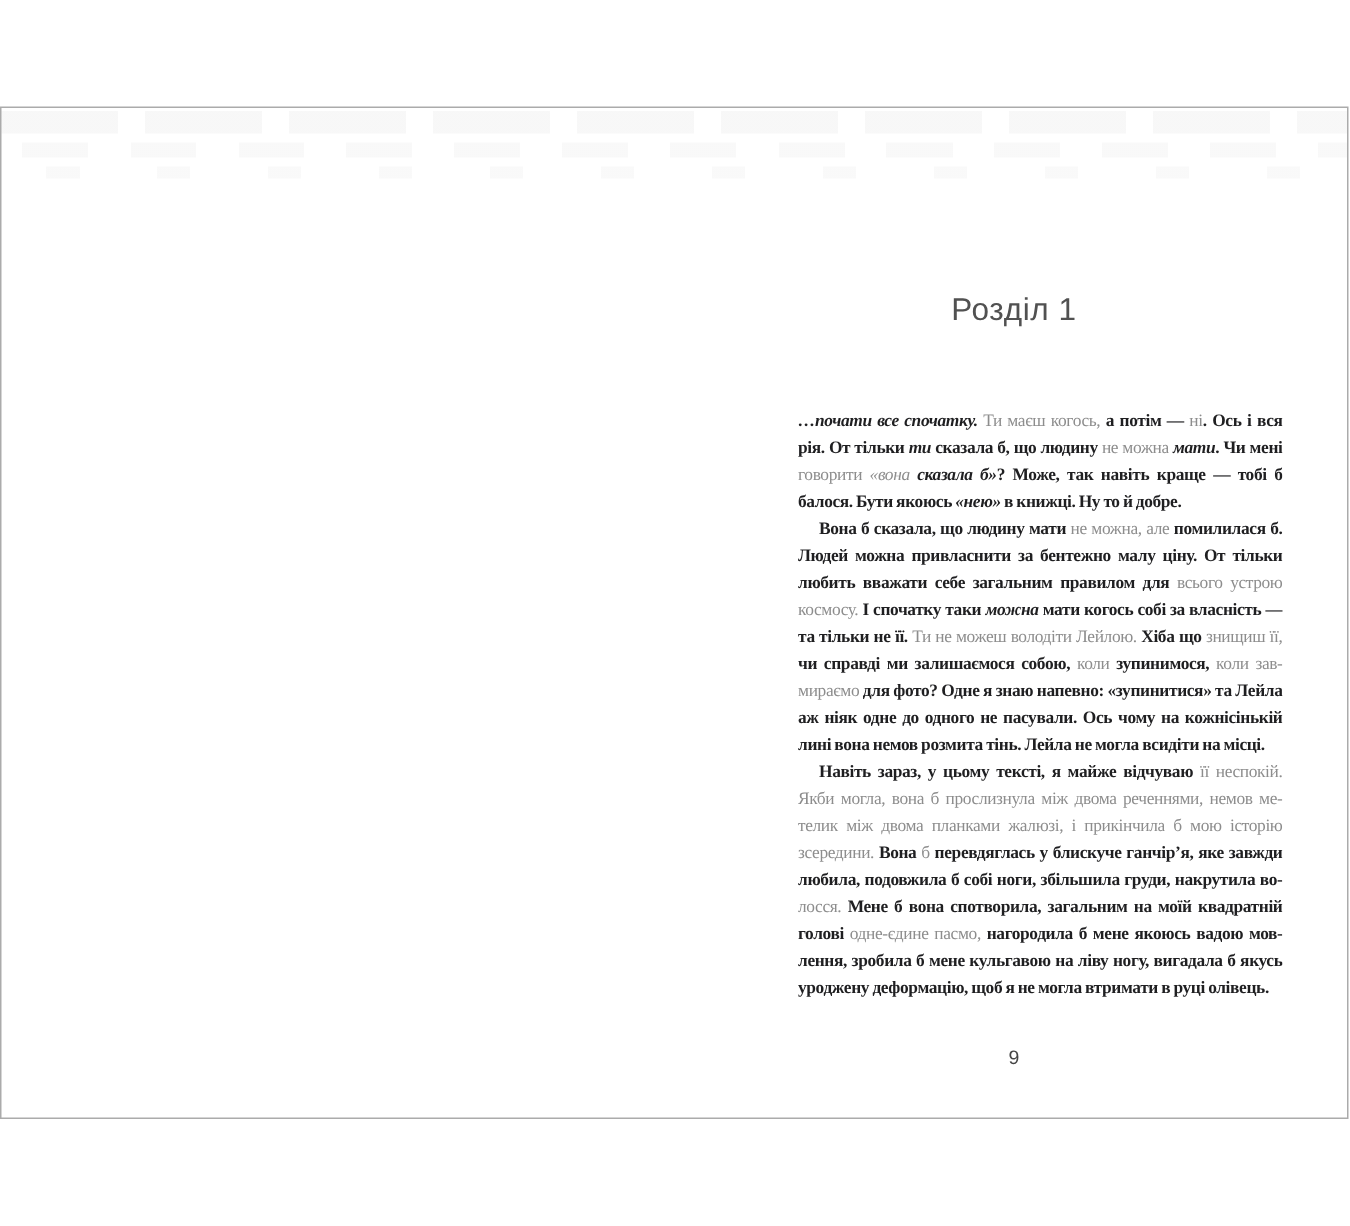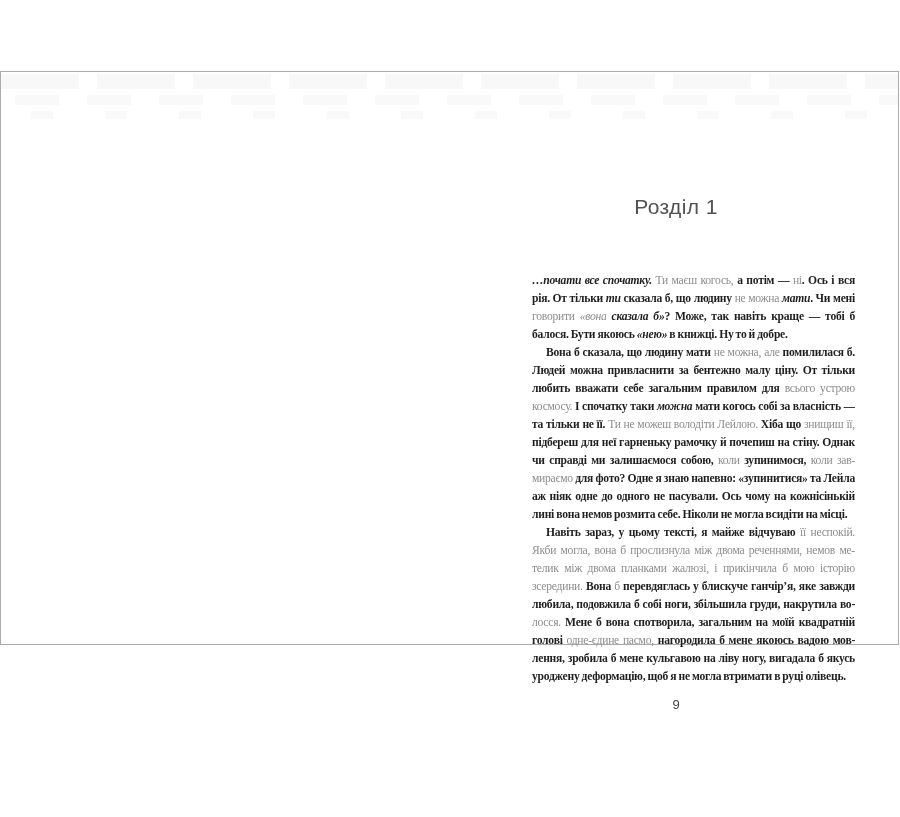--- a/index.html
+++ b/index.html
@@ -9,21 +9,21 @@
     --c-border:#ababab;
     --c-folio:#454545;
   }
   html,body{margin:0;padding:0;background:#ffffff;}
   body{
     width:900px;height:817px;position:relative;overflow:hidden;
     font-family:"Liberation Serif", serif;
   }
   .canvas{position:absolute;inset:0;background:#ffffff;}
   .sheet{
-    position:absolute;left:0;top:71px;width:899px;height:574px;
+    position:absolute;left:0;top:71px;width:899px;height:675px;
     box-sizing:border-box;border:1px solid var(--c-border);background:#ffffff;
   }
   
   .wm{position:absolute;left:0;width:100%;pointer-events:none;}
   .wm1{top:2px;height:15px;
     background:repeating-linear-gradient(90deg,
       rgba(110,110,110,0.05) 0 78px, rgba(0,0,0,0) 78px 96px);}
   .wm2{top:23px;height:10px;
     background:repeating-linear-gradient(90deg,
       rgba(0,0,0,0) 0 14px, rgba(110,110,110,0.045) 14px 58px, rgba(0,0,0,0) 58px 72px);}
@@ -80,25 +80,24 @@
             <div class="line"><span class="seg-b">рія. От тільки </span><span class="seg-bi">ти</span><span class="seg-b"> сказала б, що людину </span><span class="seg-g">не можна </span><span class="seg-bi">мати</span><span class="seg-b">. Чи мені</span></div>
             <div class="line"><span class="seg-g">говорити </span><span class="seg-gi">«вона </span><span class="seg-bi">сказала б»</span><span class="seg-b">? Може, так навіть краще — тобі б сподо-</span></div>
             <div class="line pend"><span class="seg-b">балося. Бути якоюсь </span><span class="seg-bi">«нею»</span><span class="seg-b"> в книжці. Ну то й добре.</span></div>
           </div>
           <div class="para indented">
             <div class="line"><span class="seg-b">Вона б сказала, що людину мати </span><span class="seg-g">не можна, але </span><span class="seg-b">помилилася б.</span></div>
             <div class="line"><span class="seg-b">Людей можна привласнити за бентежно малу ціну. От тільки вона</span></div>
             <div class="line"><span class="seg-b">любить вважати себе загальним правилом для </span><span class="seg-g">всього устрою</span></div>
             <div class="line"><span class="seg-g">космосу. </span><span class="seg-b">І спочатку таки </span><span class="seg-bi">можна</span><span class="seg-b"> мати когось собі за власність —</span></div>
             <div class="line"><span class="seg-b">та тільки не її. </span><span class="seg-g">Ти не можеш володіти Лейлою. </span><span class="seg-b">Хіба що </span><span class="seg-g">знищиш її,</span></div>
-            <div class="line"><span class="seg-b">підбереш для неї гарненьку рамочку й почепиш на стіну. Однак</span></div>
             <div class="line"><span class="seg-b">чи справді ми залишаємося собою, </span><span class="seg-g">коли </span><span class="seg-b">зупинимося, </span><span class="seg-g">коли зав-</span></div>
             <div class="line"><span class="seg-g">мираємо </span><span class="seg-b">для фото? Одне я знаю напевно: «зупинитися» та Лейла</span></div>
             <div class="line"><span class="seg-b">аж ніяк одне до одного не пасували. Ось чому на кожнісінькій світ-</span></div>
-            <div class="line pend"><span class="seg-b">лині вона немов розмита себе. Ніколи не могла всидіти на місці.</span></div>
+            <div class="line pend"><span class="seg-b">лині вона немов розмита тінь. Лейла не могла всидіти на місці.</span></div>
           </div>
           <div class="para indented">
             <div class="line"><span class="seg-b">Навіть зараз, у цьому тексті, я майже відчуваю </span><span class="seg-g">її неспокій.</span></div>
             <div class="line"><span class="seg-g">Якби могла, вона б прослизнула між двома реченнями, немов ме-</span></div>
             <div class="line"><span class="seg-g">телик між двома планками жалюзі, і прикінчила б мою історію</span></div>
             <div class="line"><span class="seg-g">зсередини. </span><span class="seg-b">Вона </span><span class="seg-g">б </span><span class="seg-b">перевдяглась у блискуче ганчір’я, яке завжди</span></div>
             <div class="line"><span class="seg-b">любила, подовжила б собі ноги, збільшила груди, накрутила во-</span></div>
             <div class="line"><span class="seg-g">лосся. </span><span class="seg-b">Мене б вона спотворила, загальним на моїй квадратній</span></div>
             <div class="line"><span class="seg-b">голові </span><span class="seg-g">одне-єдине пасмо, </span><span class="seg-b">нагородила б мене якоюсь вадою мов-</span></div>
             <div class="line"><span class="seg-b">лення, зробила б мене кульгавою на ліву ногу, вигадала б якусь</span></div>

